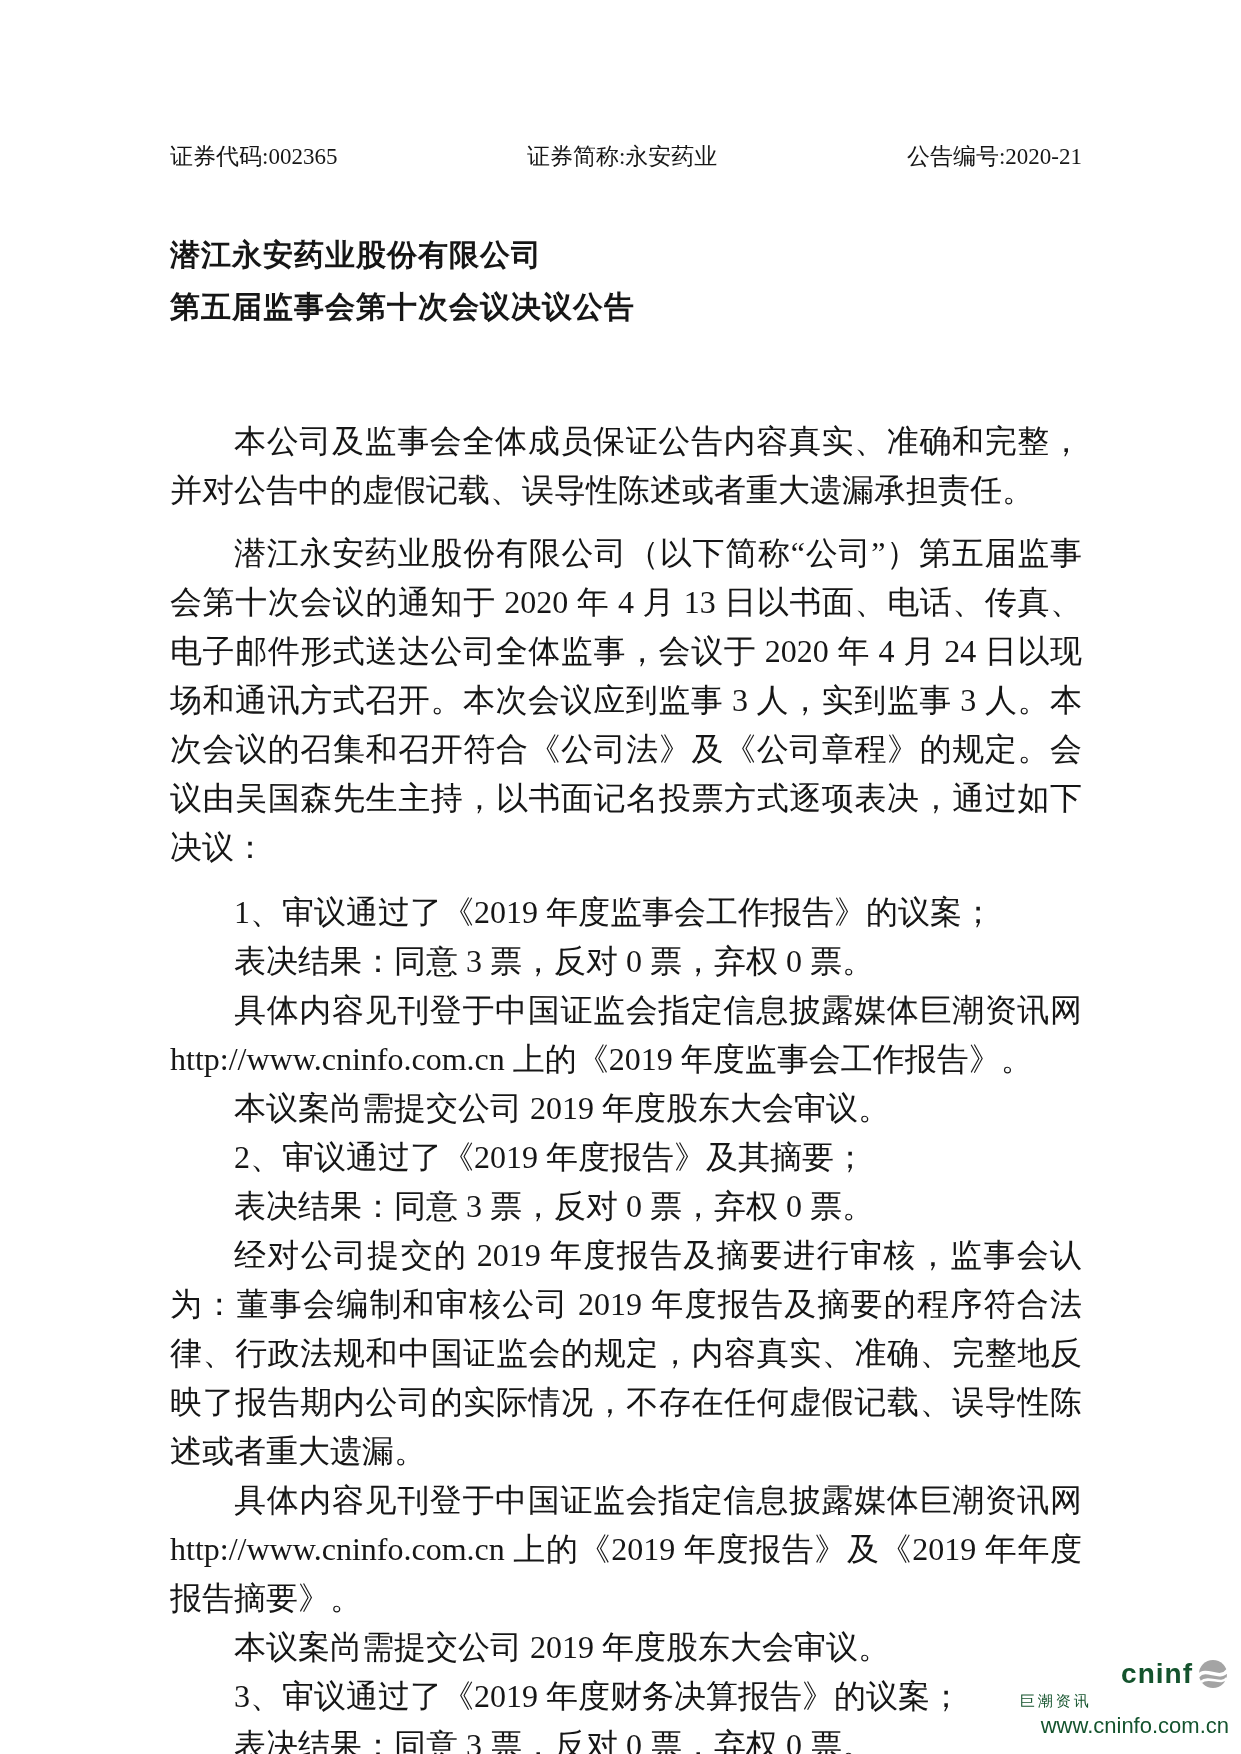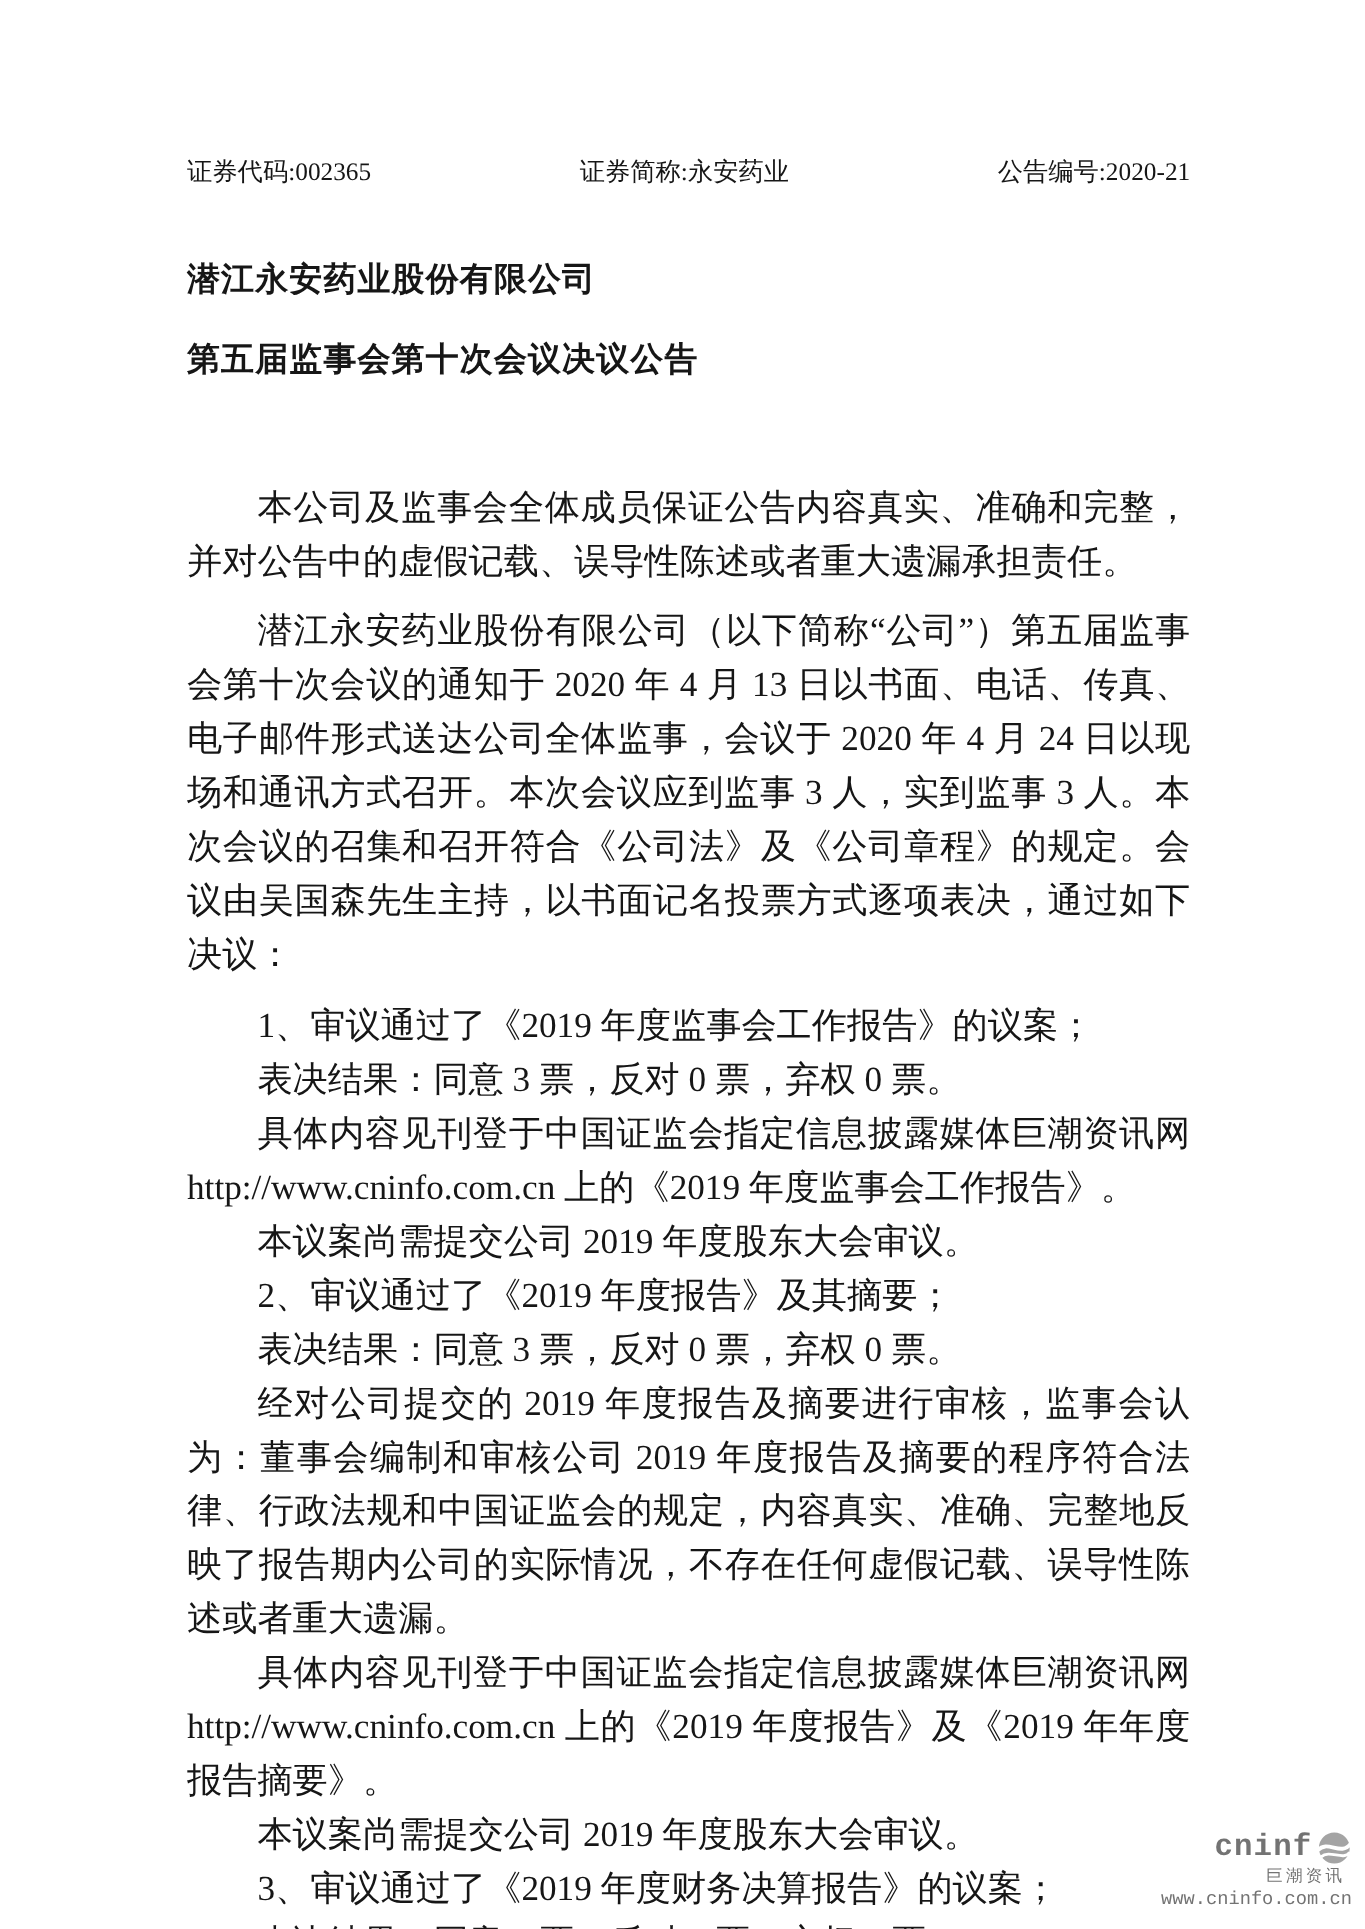--- a/index.html
+++ b/index.html
@@ -29,40 +29,40 @@
   .doc-title h1, .doc-title h2 {
     font-family: "Liberation Sans", "DejaVu Sans", sans-serif;
     font-weight: bold;
     text-align: left;
     font-size: 30px;
     line-height: 40px;
     margin: 0;
     letter-spacing: 1px;
   }
   .doc-title h1 { margin-top: 62px; }
-  .doc-title h2 { margin-top: 32px; font-family: Liberation Serif, serif; }
+  .doc-title h2 { margin-top: 12px; font-family: Liberation Serif, serif; }
   .doc-body { margin-top: 90px; }
   .doc-body p {
     margin: 0;
     font-size: 32px;
     line-height: 49px;
     text-indent: 2em;
     text-align: justify;
     overflow-wrap: normal;
     word-break: normal;
   }
   .doc-body p.gap-intro { margin-top: 14px; }
   .doc-body p.gap-items { margin-top: 16px; }
   .watermark {
     position: absolute;
     right: 12px;
     bottom: 16px;
-    text-align: right;
-    color: #737373;
-    font-family: Liberation Mono, monospace;
+    text-align: left;
+    color: #14532d;
+    font-family: Liberation Sans, sans-serif;
     line-height: 1.15;
   }
   .watermark .logo-row {
     display: flex;
     align-items: center;
     justify-content: flex-end;
     gap: 4px;
   }
   .watermark .logo-text {
     font-size: 28px;
@@ -70,22 +70,23 @@
     letter-spacing: 1px;
   }
   .watermark .logo-icon { width: 32px; height: 32px; }
   .watermark .brand {
     font-size: 15px;
     letter-spacing: 3px;
     margin-top: 2px;
     margin-right: 6px;
   }
   .watermark .url {
-    font-size: 17px;
+    font-size: 22px;
     margin-top: 3px;
+    margin-left: 21px;
   }
 </style>
 </head>
 <body>
 
 <div class="page">
 
   <div class="doc-header">
     <span>证券代码:002365</span>
     <span>证券简称:永安药业</span>

